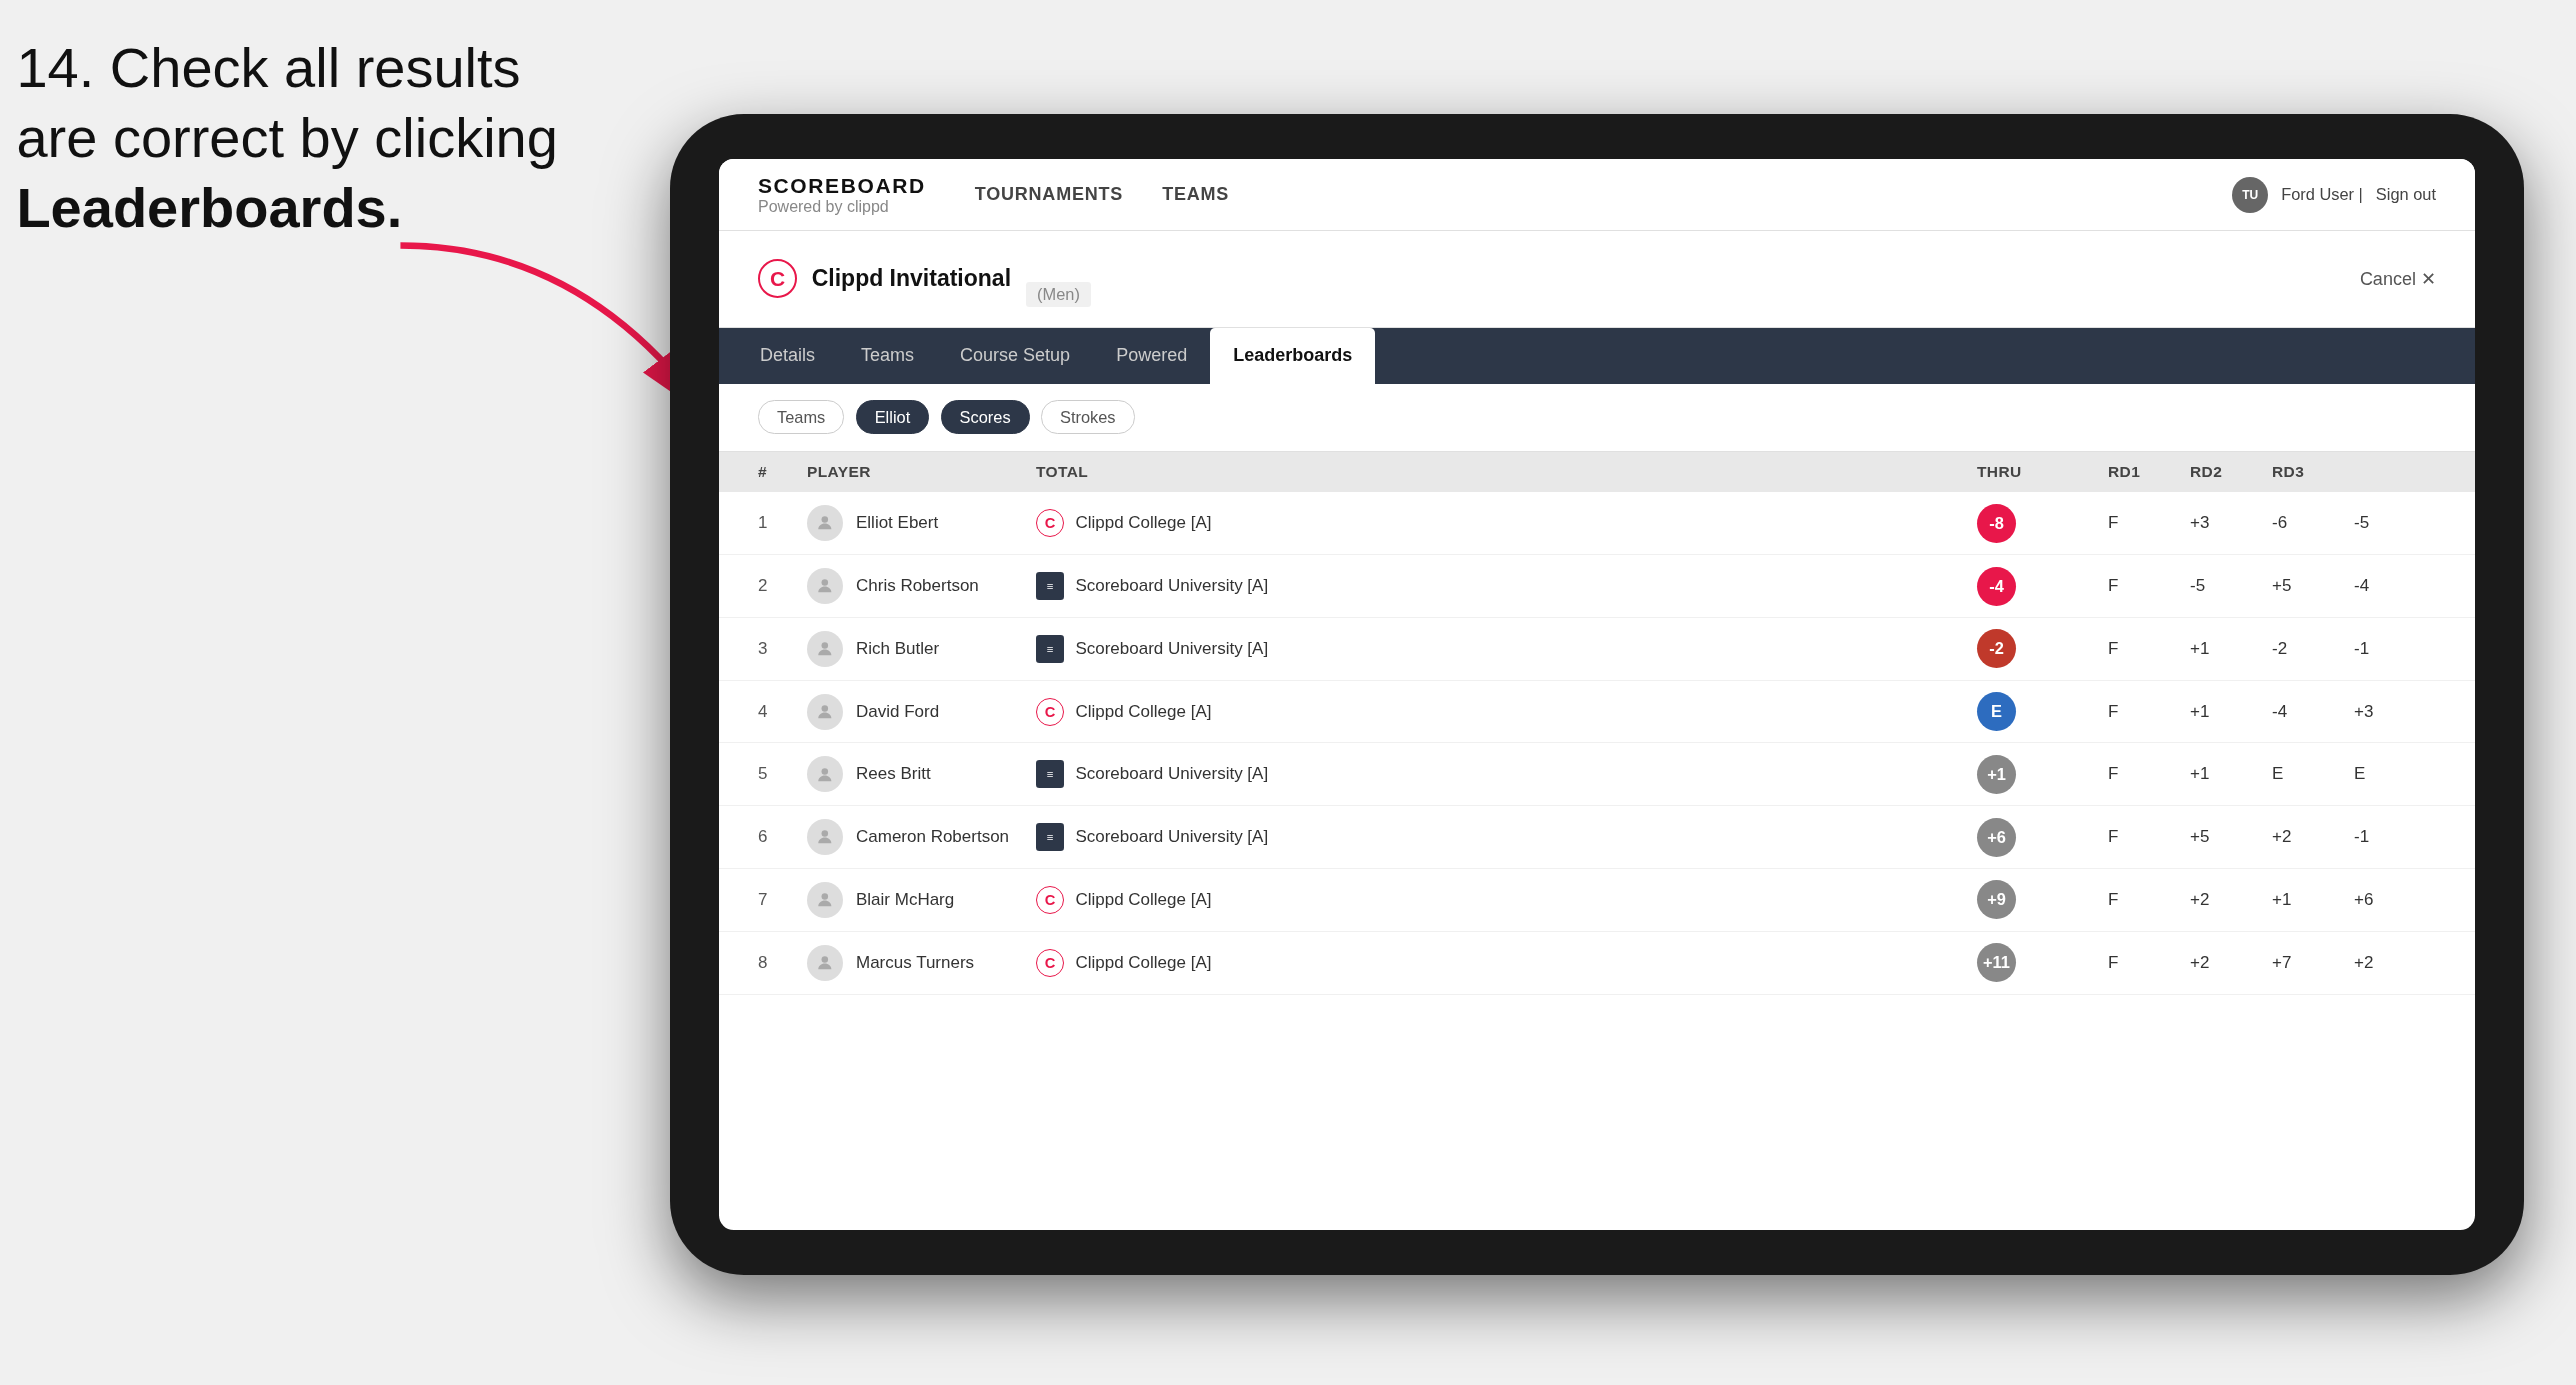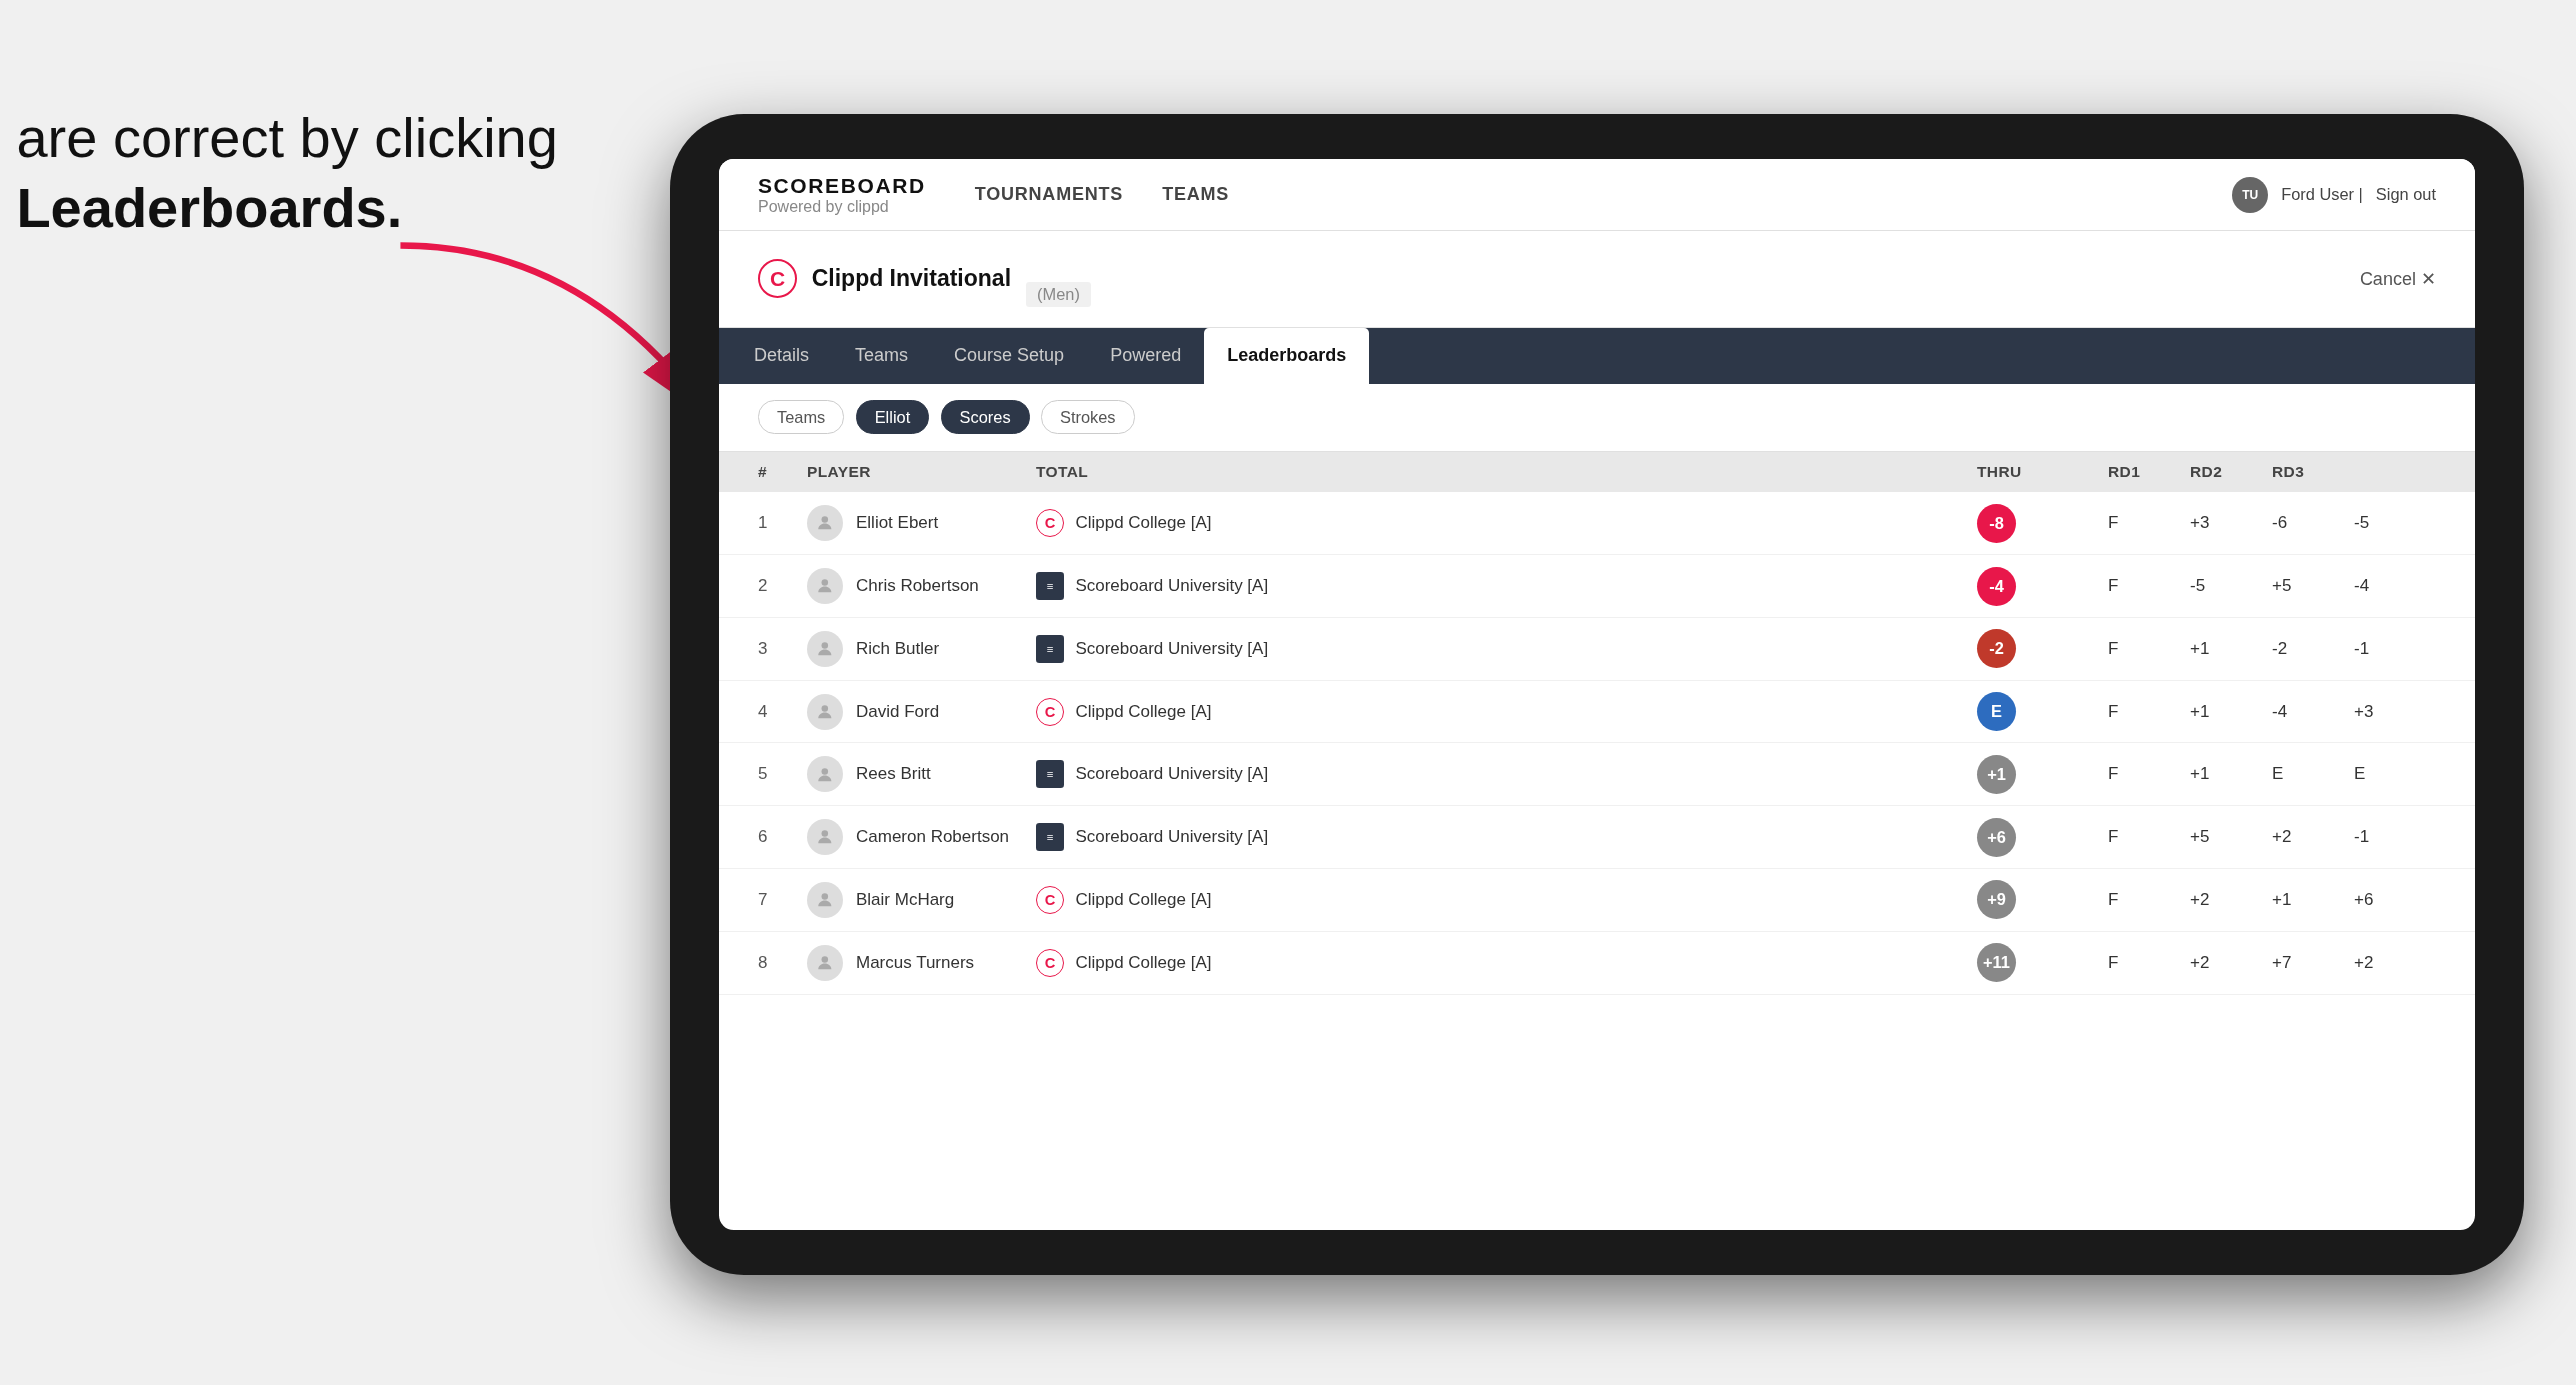--- a/index.html
+++ b/index.html
@@ -174,21 +174,21 @@
       font-size: 18px;
       color: #555;
       cursor: pointer;
     }
 
     
     .tab-bar {
       background: #2d3748;
       display: flex;
       align-items: center;
-      padding: 0 12px;
+      padding: 0 18px;
       flex-shrink: 0;
       height: 56px;
     }
     .tab-item {
       padding: 0 23px;
       height: 56px;
       display: flex;
       align-items: center;
       font-size: 18px;
       color: #ccc;
@@ -307,21 +307,21 @@
     .score-badge.red { background: #e8174a; }
     .score-badge.dark-red { background: #c0392b; }
     .score-badge.gray { background: #888; }
     .score-badge.blue { background: #2d6cbf; }
     .col-num { color: #555; }
   </style>
 </head>
 <body>
 
 <div class="instruction-area">
-  <br>
+  <span>14. Check all results</span><br>
   <span>are correct by clicking</span><br>
   <strong>Leaderboards.</strong>
 </div>
 
 <div class="arrow-container">
   <svg viewBox="0 0 500 260" fill="none" xmlns="http://www.w3.org/2000/svg">
     <path d="M 80 20 Q 300 20 450 220" stroke="#e8174a" stroke-width="8" fill="none" marker-end="url(#arrowhead)"></path>
     <defs>
       <marker id="arrowhead" markerWidth="12" markerHeight="8" refX="10" refY="4" orient="auto">
         <polygon points="0 0, 12 4, 0 8" fill="#e8174a"></polygon>

